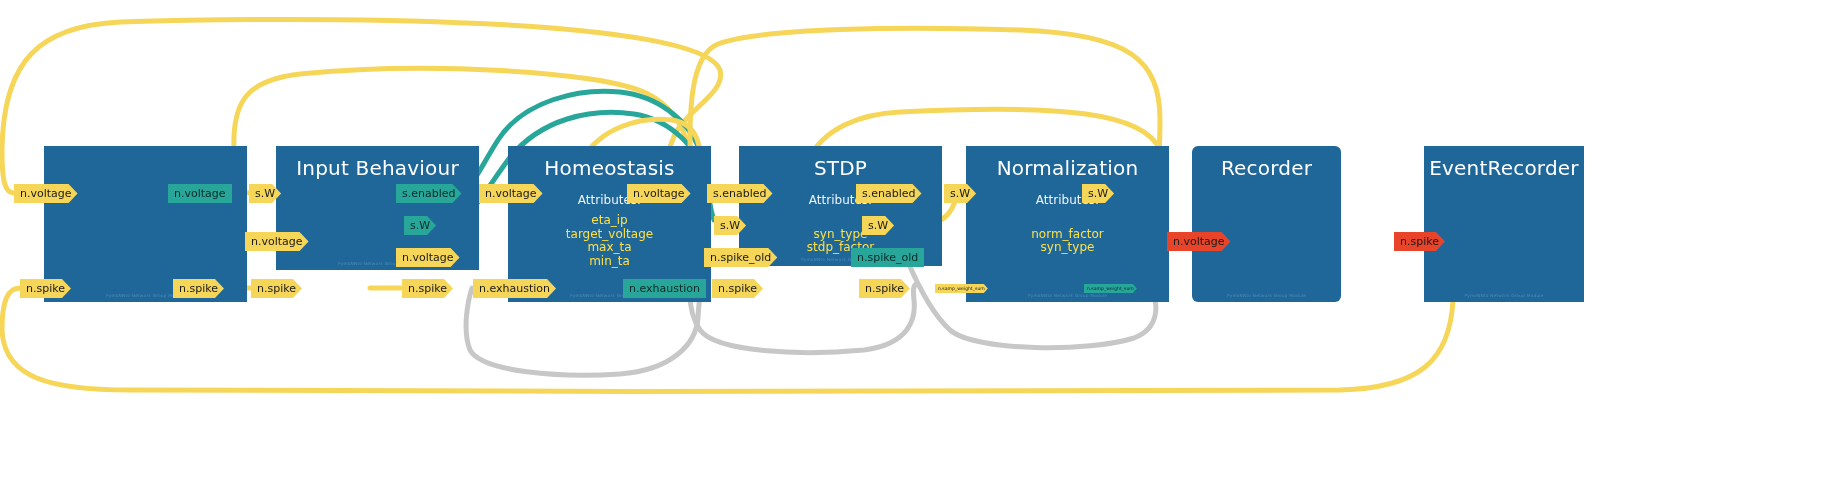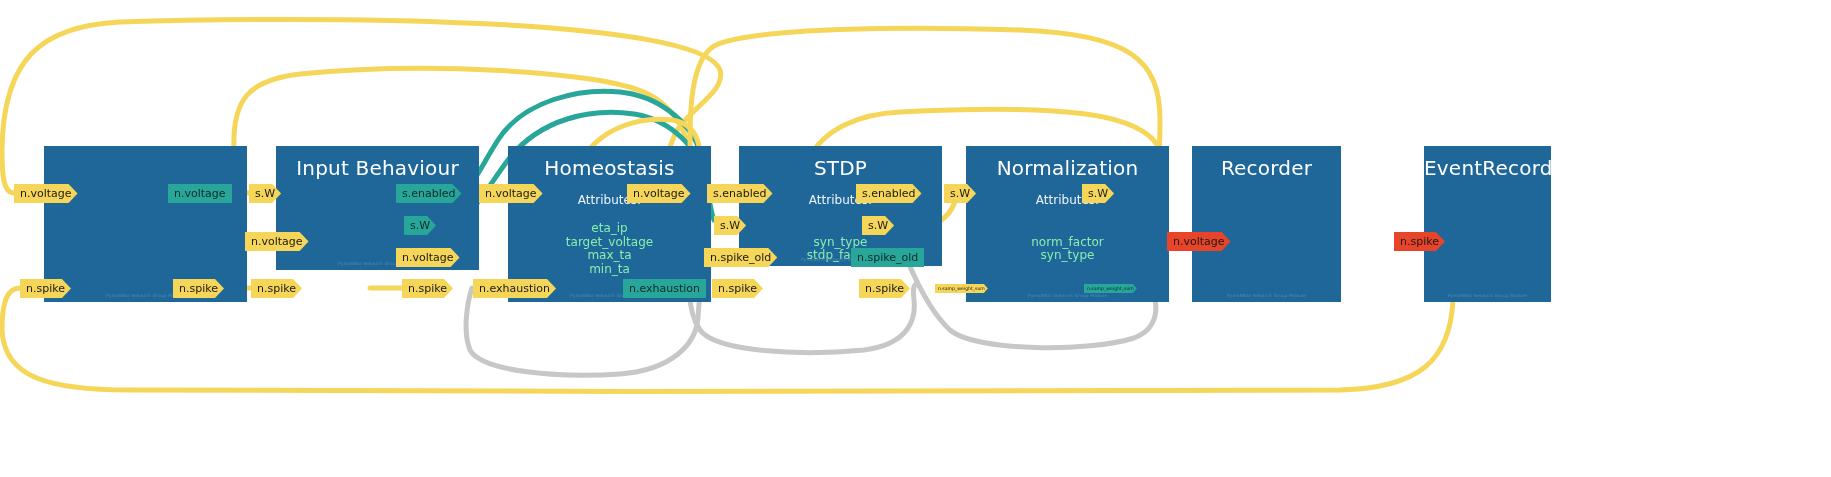--- a/index.html
+++ b/index.html
@@ -9,22 +9,22 @@
 
   .module{position:absolute;background:#1f6699;color:#fff;}
   .module .title{
     position:absolute;left:0;right:0;top:10px;text-align:center;
     font-size:20px;color:#ffffff;letter-spacing:.2px;font-weight:400;
   }
   .module .attr-label{
     position:absolute;left:0;right:0;top:47px;text-align:center;font-size:12px;color:#eef4f9;
   }
   .module .attr-list{
-    position:absolute;left:0;right:0;top:76px;text-align:center;font-size:12px;
-    color:#86efac;line-height:13.5px;
+    position:absolute;left:0;right:0;top:68px;text-align:center;font-size:12px;
+    color:#fde047;line-height:13.5px;
   }
   .module .footer{
     position:absolute;left:0;right:0;bottom:4px;text-align:center;font-size:4.3px;
     color:#4d8cba;letter-spacing:.2px;white-space:nowrap;
   }
 
   
   .port{
     position:absolute;height:19px;line-height:19px;font-size:11px;color:#1a1a1a;
     text-align:center;white-space:nowrap;padding:0 6px;
@@ -94,25 +94,25 @@
       <div class="module" style="left: 966px; top: 146px; width: 203px; height: 156px; background: rgb(31, 102, 153);">
         <div class="title">Normalization</div>
         <div class="attr-label">Attributes:</div>
         <div class="attr-list">
           <div style="min-height: 13.5px;"></div>
           <div style="min-height: 13.5px;">norm_factor</div>
           <div style="min-height: 13.5px;">syn_type</div>
         </div>
         <div class="footer">PymoNNto Network Group Module</div>
       </div>
-      <div class="module" style="left: 1192px; top: 146px; width: 149px; height: 156px; background: rgb(31, 102, 153);">
+      <div class="module" style="left: 1192px; top: 146px; width: 149px; height: 156px; background: rgb(31, 102, 153); border-radius: 6px;">
         <div class="title">Recorder</div>
         <div class="footer">PymoNNto Network Group Module</div>
       </div>
-      <div class="module" style="left: 1424px; top: 146px; width: 127px; height: 156px; background: rgb(31, 102, 153);">
+      <div class="module" style="left: 1424px; top: 146px; width: 160px; height: 156px; background: rgb(31, 102, 153);">
         <div class="title">EventRecorder</div>
         <div class="footer">PymoNNto Network Group Module</div>
       </div>
     </div>
   <div id="ports-layer">
       <div class="port yellow" style="left: 14px; top: 184px;">n.voltage</div>
       <div class="port yellow" style="left: 20px; top: 279px;">n.spike</div>
       <div class="port teal plain" style="left: 168px; top: 184px;">n.voltage</div>
       <div class="port yellow" style="left: 173px; top: 279px;">n.spike</div>
       <div class="port yellow" style="left: 249px; top: 184px;">s.W</div>

